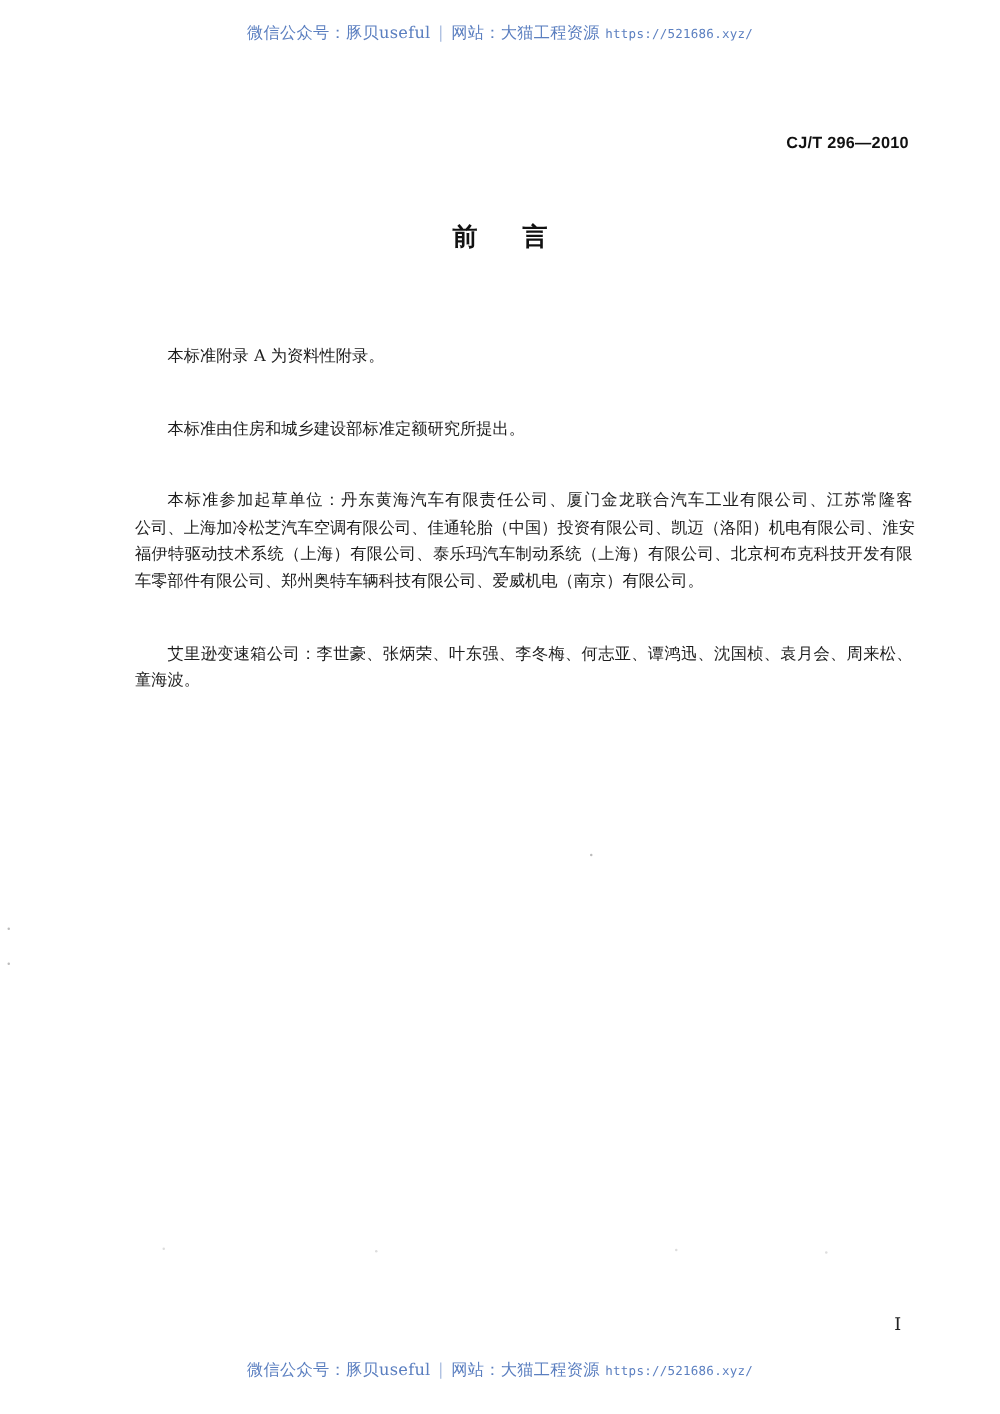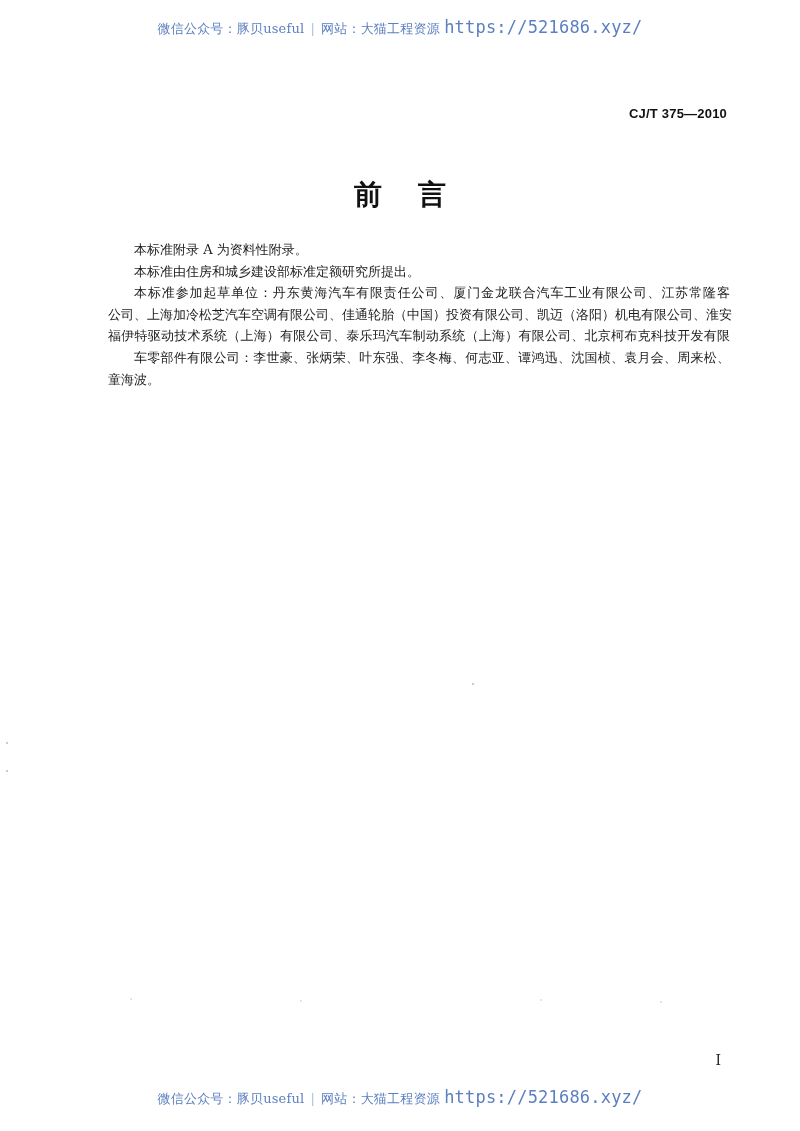--- a/index.html
+++ b/index.html
@@ -25,21 +25,21 @@
       color: #5b7fc0;
       letter-spacing: 0.2px;
       white-space: nowrap;
     }
     .watermark .sep {
       color: #a9bde0;
       margin: 0 6px;
     }
     .watermark .mono {
       font-family: "DejaVu Sans Mono", "Liberation Mono", monospace;
-      font-size: 17px;
+      font-size: 10px;
       text-align: right;
     }
     .wm-top { top: 17px; }
     .wm-bottom { top: 1087px; }
 
     .std-code {
       position: absolute;
       right: 73px;
       top: 106px;
       font-family: "Liberation Sans", "DejaVu Sans", sans-serif;
@@ -49,21 +49,21 @@
       letter-spacing: 0.2px;
     }
     .title {
       position: absolute;
       left: 0;
       width: 800px;
       top: 176px;
       text-align: center;
       font-family: "DejaVu Sans", "Liberation Sans", sans-serif;
       font-weight: bold;
-      font-size: 28px;
+      font-size: 20px;
       color: #111;
       letter-spacing: 0;
     }
     .title .ch2 { margin-left: 36px; }
 
     .body-text {
       position: absolute;
       left: 108px;
       top: 239px;
       width: 622px;
@@ -71,21 +71,21 @@
       line-height: 21.6px;
       color: #1c1c1c;
     }
     .para-line {
       display: block;
       white-space: nowrap;
       text-align: justify;
       text-align-last: justify;
       height: 21.6px;
     }
-    .para-line.indent { padding-left: 26px; }
+    .para-line.indent { padding-left: 26px; margin-top: 36px; }
     .para-line.last { text-align-last: left; }
 
     .page-num {
       position: absolute;
       right: 79px;
       top: 1052px;
       font-family: "DejaVu Serif", "Liberation Serif", serif;
       font-size: 14px;
       color: #222;
     }
@@ -98,42 +98,43 @@
     }
   </style>
 </head>
 <body>
 
 <div class="watermark wm-top">
   <span>微信公众号：豚贝useful</span><span class="sep">|</span><span>网站：大猫工程资源</span>
   <span class="mono">https://521686.xyz/</span>
 </div>
 
-<div class="std-code">CJ/T 375—2010</div>
+<div class="std-code">CJ/T 296—2010</div>
 
 <div class="title">
   <span>前</span><span class="ch2">言</span>
 </div>
 
 <div class="body-text">
   <div>
     <span class="para-line indent last">本标准附录 A 为资料性附录。</span>
   </div>
   <div>
     <span class="para-line indent last">本标准由住房和城乡建设部标准定额研究所提出。</span>
   </div>
   <div>
   </div>
   <div>
     <span class="para-line indent">本标准参加起草单位：丹东黄海汽车有限责任公司、厦门金龙联合汽车工业有限公司、江苏常隆客</span>
     <span class="para-line">公司、上海加冷松芝汽车空调有限公司、佳通轮胎（中国）投资有限公司、凯迈（洛阳）机电有限公司、淮安</span>
     <span class="para-line">福伊特驱动技术系统（上海）有限公司、泰乐玛汽车制动系统（上海）有限公司、北京柯布克科技开发有限</span>
+    <span class="para-line last">车零部件有限公司、郑州奥特车辆科技有限公司、爱威机电（南京）有限公司。</span>
   </div>
   <div>
-    <span class="para-line indent">车零部件有限公司：李世豪、张炳荣、叶东强、李冬梅、何志亚、谭鸿迅、沈国桢、袁月会、周来松、</span>
+    <span class="para-line indent">艾里逊变速箱公司：李世豪、张炳荣、叶东强、李冬梅、何志亚、谭鸿迅、沈国桢、袁月会、周来松、</span>
     <span class="para-line last">童海波。</span>
   </div>
 </div>
 
 <div class="speck" style="left:472px; top:683px;"></div>
 <div class="speck" style="left:6px; top:742px;"></div>
 <div class="speck" style="left:6px; top:770px;"></div>
 <div class="speck" style="left:130px; top:998px; background:#ddd;"></div>
 <div class="speck" style="left:300px; top:1000px; background:#ddd;"></div>
 <div class="speck" style="left:540px; top:999px; background:#ddd;"></div>

